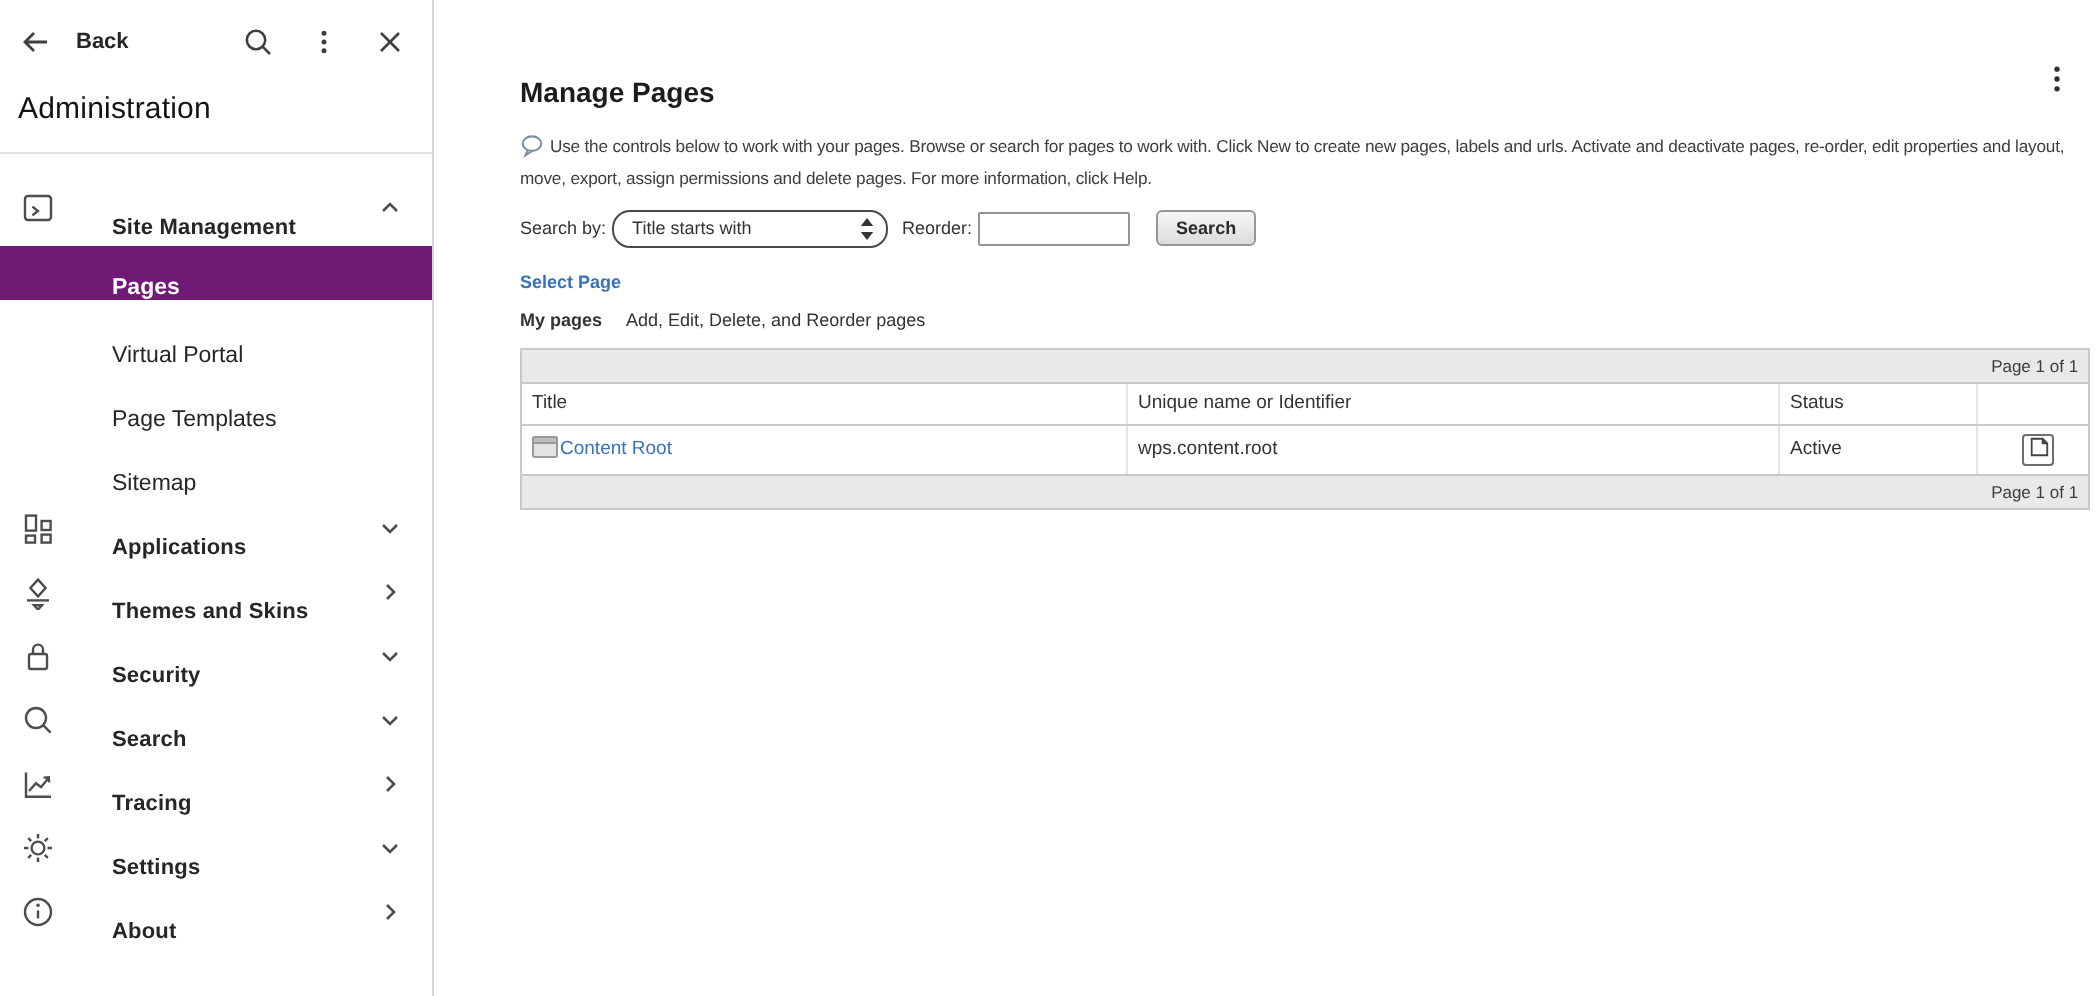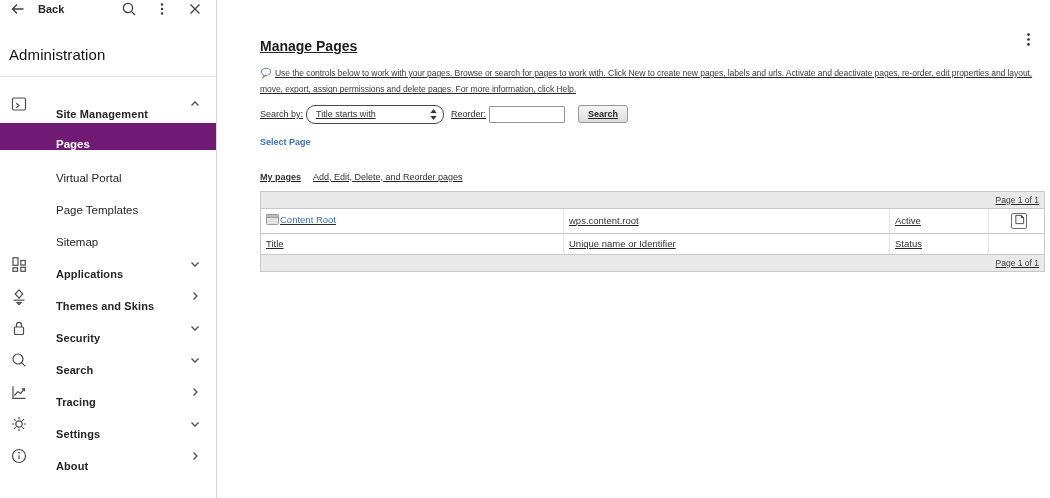--- a/index.html
+++ b/index.html
@@ -2,21 +2,21 @@
 <html><head>
 <meta charset="utf-8">
 <style>
   * { box-sizing: border-box; margin: 0; padding: 0; }
   html,body { width:1050px; height:498px; overflow:hidden; background:#fff;
     font-family:"Liberation Sans","DejaVu Sans",sans-serif; color:#262626; }
 
   
   .sidebar { position:absolute; left:0; top:0; width:217px; height:498px;
     background:#fff; border-right:1px solid #d8d8d8; }
-  .sb-top { display:flex; align-items:flex-start; height:42px; padding:0 12px 0 9px;gap:20px; }
+  .sb-top { display:flex; align-items:center; height:42px; padding:0 12px 0 9px;gap:20px; }
   .sb-back { display:flex; align-items:center; gap:11px; cursor:pointer; }
   .sb-back .lbl { font-size:11px; font-weight:bold; color:#262626; }
   .sb-top .spacer { flex:1; }
   .sb-topicons { display:flex; align-items:center; gap:15px; }
   .iconbtn { display:inline-flex; align-items:center; justify-content:center;
     width:18px; height:18px; color:#3f3f3f; cursor:pointer; }
   .sb-title { font-size:15px; color:#141414; padding:4px 9px 13px; letter-spacing:.1px; }
   .sb-divider { border-top:1px solid #e2e2e2; margin:0; }
   .sb-menu { padding-top:11px; }
   .sb-item { position:relative; height:32px; display:flex; align-items:flex-end;
@@ -26,21 +26,21 @@
   .sb-item .label { margin-left:56px; color:#262626; }
   .sb-item.section .label { font-weight:bold; font-size:11px; letter-spacing:.1px; }
   .sb-item .chev { position:absolute; right:15px; top:50%; transform:translateY(-50%);
     color:#4d4d4d; display:flex; }
   .chev.down svg { transform:rotate(180deg); }
   .chev.right svg { transform:rotate(90deg); }
   .sb-item.selected { background:#701a75; height:27px; margin:2.5px 0; }
   .sb-item.selected .label { color:#fff; font-weight:bold; }
 
   
-  .main { position:absolute; left:218px; top:0; width:832px; height:348px; background:#fff;text-decoration:underline; }
+  .main { position:absolute; left:218px; top:0; width:832px; height:348px; background:#fff; }
   .main-kebab { position:absolute; top:30px; right:13px; color:#2f2f2f; }
   .content { padding:38px 6px 0 42px; }
   .page-title { font-size:14px; font-weight:bold; color:#1c1c1c; margin-bottom:13px; }
   .desc { font-size:8.6px; letter-spacing:-0.1px; color:#3d3d3d; line-height:1.55;
     width:780px; margin-bottom:8px; }
   .desc .balloon { display:inline-block; vertical-align:-3px; margin-right:3px; color:#7d8ea3; }
 
   .search-row { display:flex; align-items:center; font-size:9px; color:#333; margin:2px 0 7px; }
   .search-row .flabel { margin-right:3px; }
   .select-box { display:inline-flex; align-items:center; justify-content:space-between;
@@ -48,21 +48,21 @@
     background:#fff; padding:0 5px 0 9px; margin-right:7px; font-size:9px; cursor:pointer; }
   .select-box .stepper { display:flex; color:#333; }
   .search-input { width:76px; height:17px; border:1px solid #949494; border-radius:1px;
     font-size:9px; padding:0 3px; margin-right:13px; font-family:inherit; }
   .search-btn { font-family:inherit; font-size:9px; font-weight:bold; color:#2b2b2b;
     background:linear-gradient(#f6f6f6,#dcdcdc); border:1px solid #979797;
     border-radius:3px; padding:3px 9px; cursor:pointer; }
   .select-page { display:inline-block; font-size:9px; font-weight:bold; color:#3a72b8;
     text-decoration:none; margin-top:2px; cursor:pointer; }
 
-  .my-pages { margin-top:23px; font-size:9px; color:#333; }
+  .my-pages { margin-top:6px; font-size:9px; color:#333; }
   .my-pages .mp-label { font-weight:bold; margin-right:12px; }
 
   .table-wrap { margin-top:9px; }
   table.pages { width:784px; border-collapse:collapse; table-layout:fixed;
     font-size:9.5px; color:#333; border:1px solid #c9c9c9; }
   table.pages td, table.pages th { border-top:1px solid #c9c9c9; border-bottom:1px solid #c9c9c9; }
   .pager-cell { background:#e9e9e9; height:17px; text-align:right; padding-right:5px;
     font-size:8.5px; color:#3d3d3d; }
   th.col { height:21px; font-weight:normal; text-align:left; padding-left:5px;
     background:#fff; border-left:1px solid #e3e3e3; }
@@ -305,43 +305,43 @@
             <col style="width:303px">
             <col style="width:326px">
             <col style="width:99px">
             <col style="width:56px">
           </colgroup>
         <tbody>
             <tr>
           <td class="pager-cell" colspan="4">Page 1 of 1</td>
         </tr>
         <tr>
+          <th class="col">Title</th>
+          <th class="col">Unique name or Identifier</th>
+          <th class="col">Status</th>
+          <th class="col"></th>
+        </tr>
+        <tr>
           <td class="cell">
             <span class="row-icon"><svg width="13" height="11" viewBox="0 0 13 11">
                     <rect x="0.5" y="0.5" width="12" height="10" rx="1" fill="#e3e3e3" stroke="#9a9a9a"></rect>
                     <rect x="0.5" y="0.5" width="12" height="3" rx="1" fill="#bdbdbd" stroke="#9a9a9a"></rect>
                   </svg></span><a class="page-link">Content Root</a>
           </td>
           <td class="cell">wps.content.root</td>
           <td class="cell">Active</td>
           <td class="cell action">
             <button class="action-btn">
               <span><svg width="11" height="11" viewBox="0 0 12 12" fill="none" stroke="#444" stroke-width="1">
                       <path d="M2 1.5h6l2.5 2.5v6.5H2z"></path>
                       <path d="M8 1.5V4h2.5" fill="#444"></path>
                     </svg></span>
             </button>
           </td>
         </tr>
         <tr>
-          <th class="col">Title</th>
-          <th class="col">Unique name or Identifier</th>
-          <th class="col">Status</th>
-          <th class="col"></th>
-        </tr>
-        <tr>
           <td class="pager-cell" colspan="4">Page 1 of 1</td>
         </tr>
       </tbody>
         </table>
     </div>
   </div>
 </div>
 
 </body></html>

